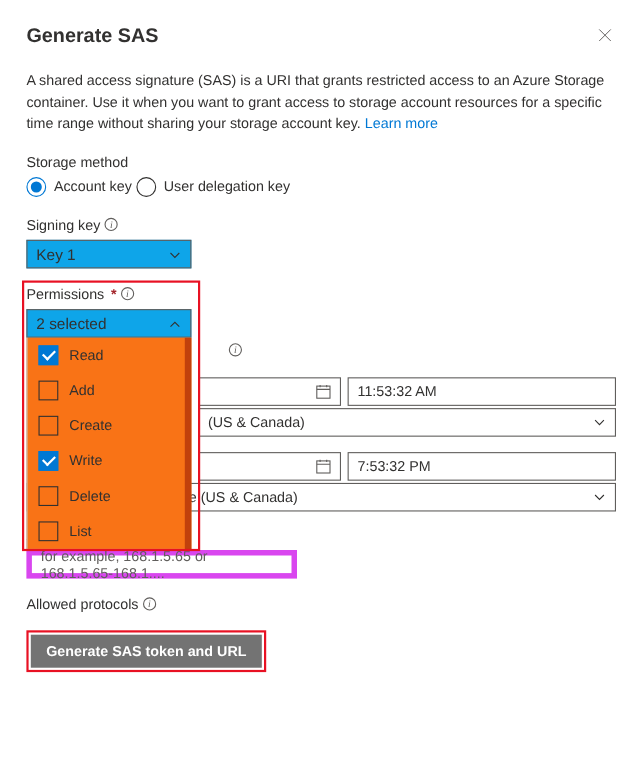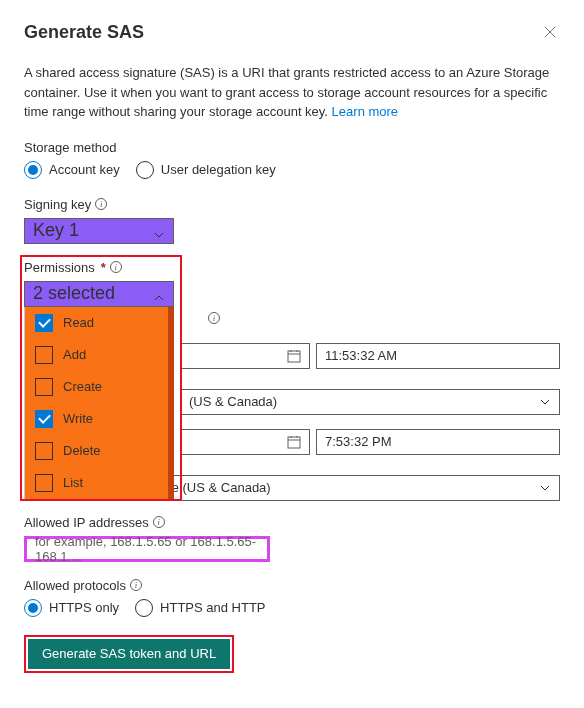--- a/index.html
+++ b/index.html
@@ -69,21 +69,21 @@
       font-size: 9px;
       display: inline-flex;
       align-items: center;
       justify-content: center;
       color: #605e5c;
       font-style: italic;
       font-family: Georgia, serif;
     }
     .radio-group {
       display: flex;
-      gap: 16px;
+      gap: 4px;
       margin-bottom: 18px;
     }
     .radio-item {
       display: flex;
       align-items: center;
       gap: 7px;
       cursor: pointer;
     }
     .radio {
       width: 18px;
@@ -105,22 +105,22 @@
       border-radius: 50%;
     }
     .select-box {
       height: 26px;
       border: 1px solid #605e5c;
       display: flex;
       align-items: center;
       justify-content: space-between;
       padding: 0 8px;
       cursor: pointer;
-      background: #8b5cf6;
-      font-size: 18px;
+      background: #0ea5e9;
+      font-size: 14px;
       gap: 34px;
     }
     .select-box.w150 {
       width: 150px;
     }
     .chevron {
       width: 12px;
       height: 12px;
     }
     .chevron svg {
@@ -212,41 +212,41 @@
       width: 14px;
       height: 14px;
     }
     .tz-select {
       height: 26px;
       border: 1px solid #605e5c;
       display: flex;
       align-items: center;
       justify-content: space-between;
       padding: 0 8px;
-      margin-top: 20px;
+      margin-top: 2px;
       background: white;
     }
     .text-input {
       width: 246px;
       height: 26px;
-      border: 3px solid #d946ef;
+      border: 5px solid #d946ef;
       padding: 0 8px;
       font-size: 13px;
       color: #605e5c;
       display: flex;
       align-items: center;
       background: white;
     }
     .generate-btn {
-      background: #0f766e;
+      background: #737373;
       color: white;
       border: none;
       padding: 6px 14px;
       font-size: 13px;
-      font-weight: 400;
+      font-weight: 700;
       cursor: pointer;
       height: 30px;
     }
     .btn-highlight {
       border: 2px solid #e81123;
       display: inline-block;
       padding: 2px;
     }
     .partial-visible-area {
       margin-left: 156px;
@@ -417,30 +417,20 @@
     <span style="color:#605e5c;">for example, 168.1.5.65 or 168.1.5.65-168.1....</span>
   </div>
 </div>
 
 
 <div class="field-group">
   <div class="field-label">
     <span>Allowed protocols</span>
     <span class="info-icon">i</span>
   </div>
-  <div class="radio-group" style="margin-bottom:18px;">
-    <div class="radio-item">
-      <div class="radio checked"></div>
-      <span>HTTPS only</span>
-    </div>
-    <div class="radio-item">
-      <div class="radio"></div>
-      <span>HTTPS and HTTP</span>
-    </div>
-  </div>
 </div>
 
 
 <div class="btn-highlight">
   <button class="generate-btn">Generate SAS token and URL</button>
 </div>
 
 
 
 

